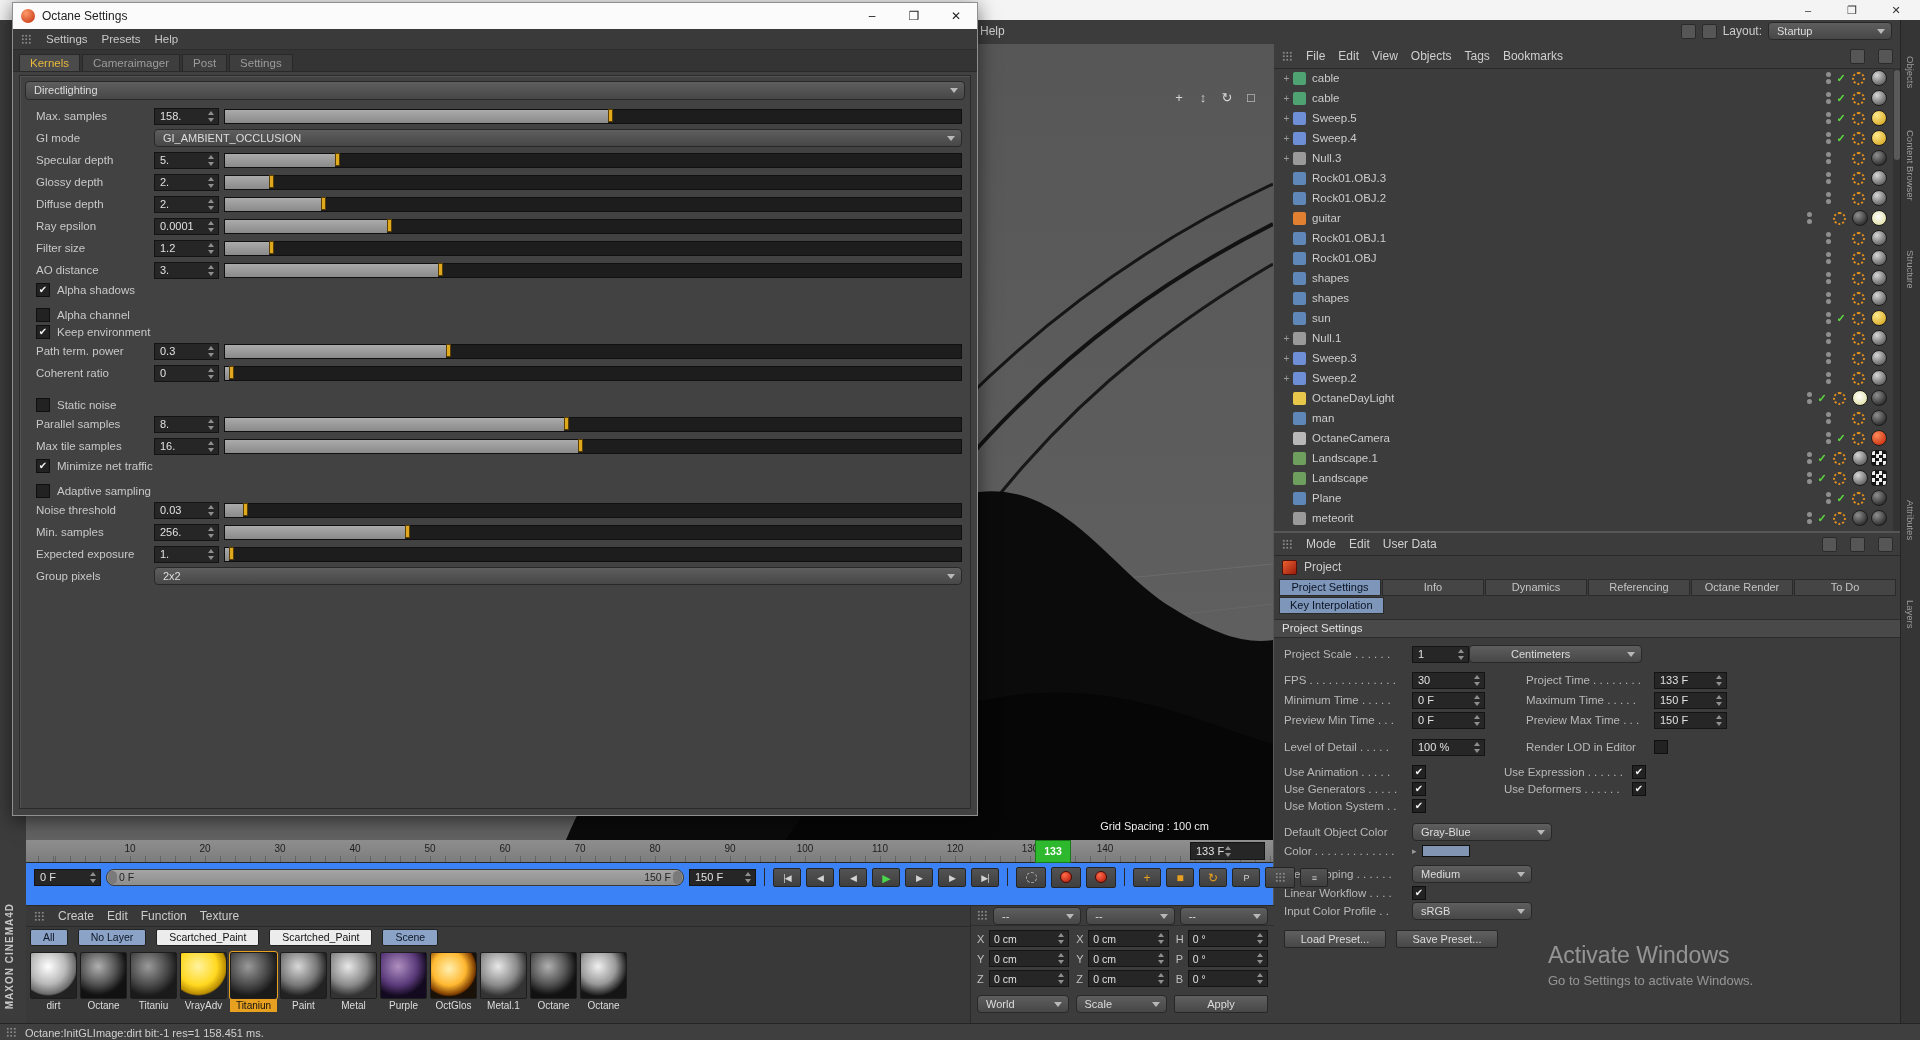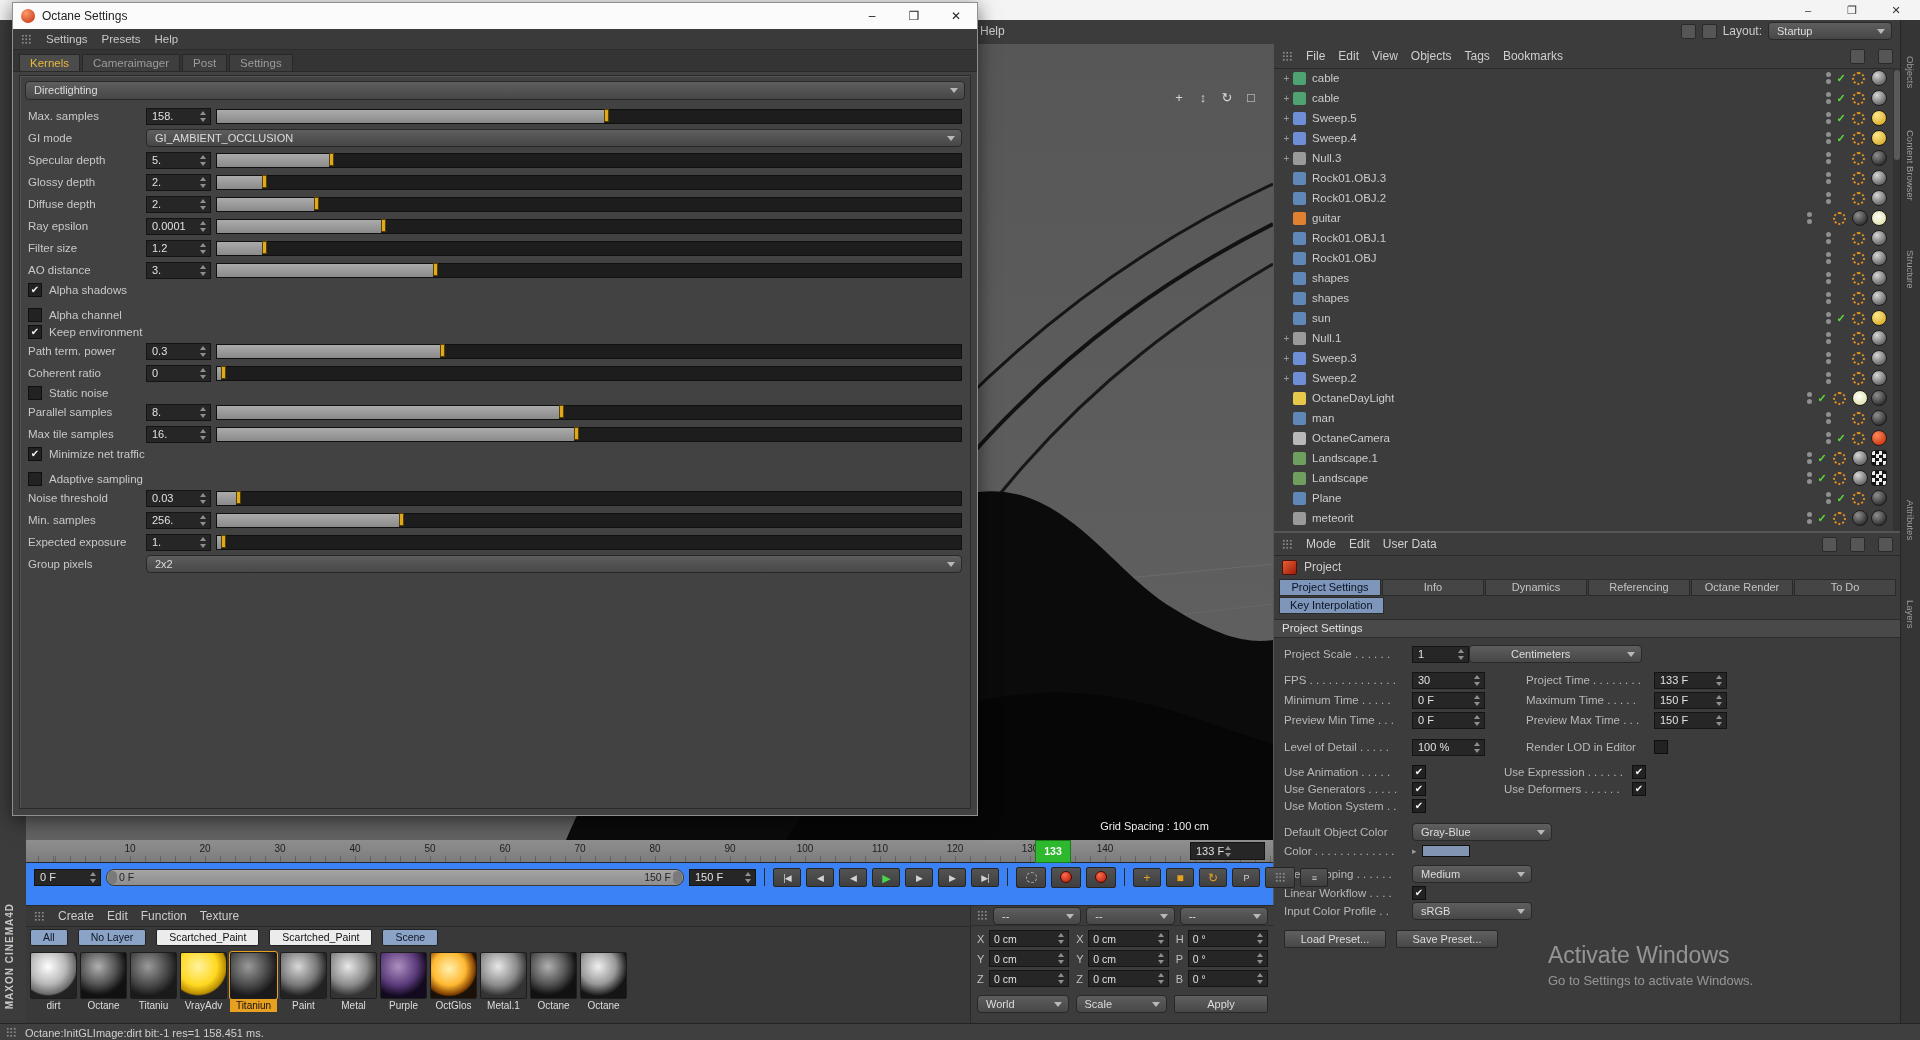--- a/index.html
+++ b/index.html
@@ -133,21 +133,21 @@
   .dlg-title{color:#222;margin-left:7px;font-size:12px;}
   .dlg-btns{margin-left:auto;display:flex;height:26px;}
   .dlg-btn{width:42px;text-align:center;line-height:26px;color:#222;font-size:12px;}
   .dlg-menu{height:20px;background:#3a3a3a;border-bottom:1px solid #2c2c2c;display:flex;align-items:center;gap:14px;padding:0 8px;}
   .dlg-menu .mi{color:#c8c8c8;font-size:11.5px;}
   .dlg-tabs{height:21px;background:#343434;display:flex;align-items:flex-end;gap:2px;padding:0 0 0 6px;border-bottom:1px solid #2a2a2a;}
   .dtab{padding:2px 10px 2px 10px;background:#3e3e3e;border:1px solid #282828;border-bottom:none;color:#9c9c9c;font-size:11.5px;}
   .dtab.active{background:#4b4b4b;color:#e8b93e;}
   .dlg-content{position:absolute;left:6px;top:72px;right:6px;bottom:6px;background:#424242;border:1px solid #2b2b2b;box-shadow:inset 1px 1px 0 #535353;}
   .preset-dd{margin:5px 5px 2px 5px;height:17px;line-height:17px;}
-  .drows{padding:3px 8px 0 8px;}
+  .drows{padding:3px 8px 0 16px;}
   .drow{display:flex;align-items:center;height:22px;}
   .drow.cbrow{height:17px;}
   .dlabel{width:118px;flex:none;color:#c8c8c8;font-size:11.5px;white-space:nowrap;}
   .dlabel.wide{width:auto;}
   .dspin{width:56px;height:15px;background:#262626;border:1px solid #141414;display:flex;align-items:center;
          padding:0 2px 0 5px;color:#e0e0e0;font-size:11px;flex:none;margin-right:5px;}
   .dspin .val{flex:1;white-space:nowrap;overflow:hidden;}
   .dslider{flex:1;height:13px;background:#1d1d1d;border:1px solid #101010;position:relative;}
   .dfill{height:100%;background:linear-gradient(#ababab,#8a8a8a);position:relative;width:0;}
   .dfill::after{content:"";position:absolute;right:-5px;top:-1px;width:5px;height:13px;background:#e0a81c;border:1px solid #5a4000;box-sizing:border-box;}
@@ -981,21 +981,21 @@
         <div class="drow">
             <span class="dlabel">Coherent ratio</span>
             <span class="dspin">
               <span class="val">0</span>
               <span class="arrs"></span>
             </span>
             <div class="dslider">
               <div class="dfill" style="width:0.5%"></div>
             </div>
           </div>
-        <div class="drow cbrow" style="margin-top:0;">
+        <div class="drow cbrow" style="margin-top:12px;">
             <span class="cb"></span>
             <span class="dlabel wide">Static noise</span>
           </div>
         <div class="drow">
             <span class="dlabel">Parallel samples</span>
             <span class="dspin">
               <span class="val">8.</span>
               <span class="arrs"></span>
             </span>
             <div class="dslider">

